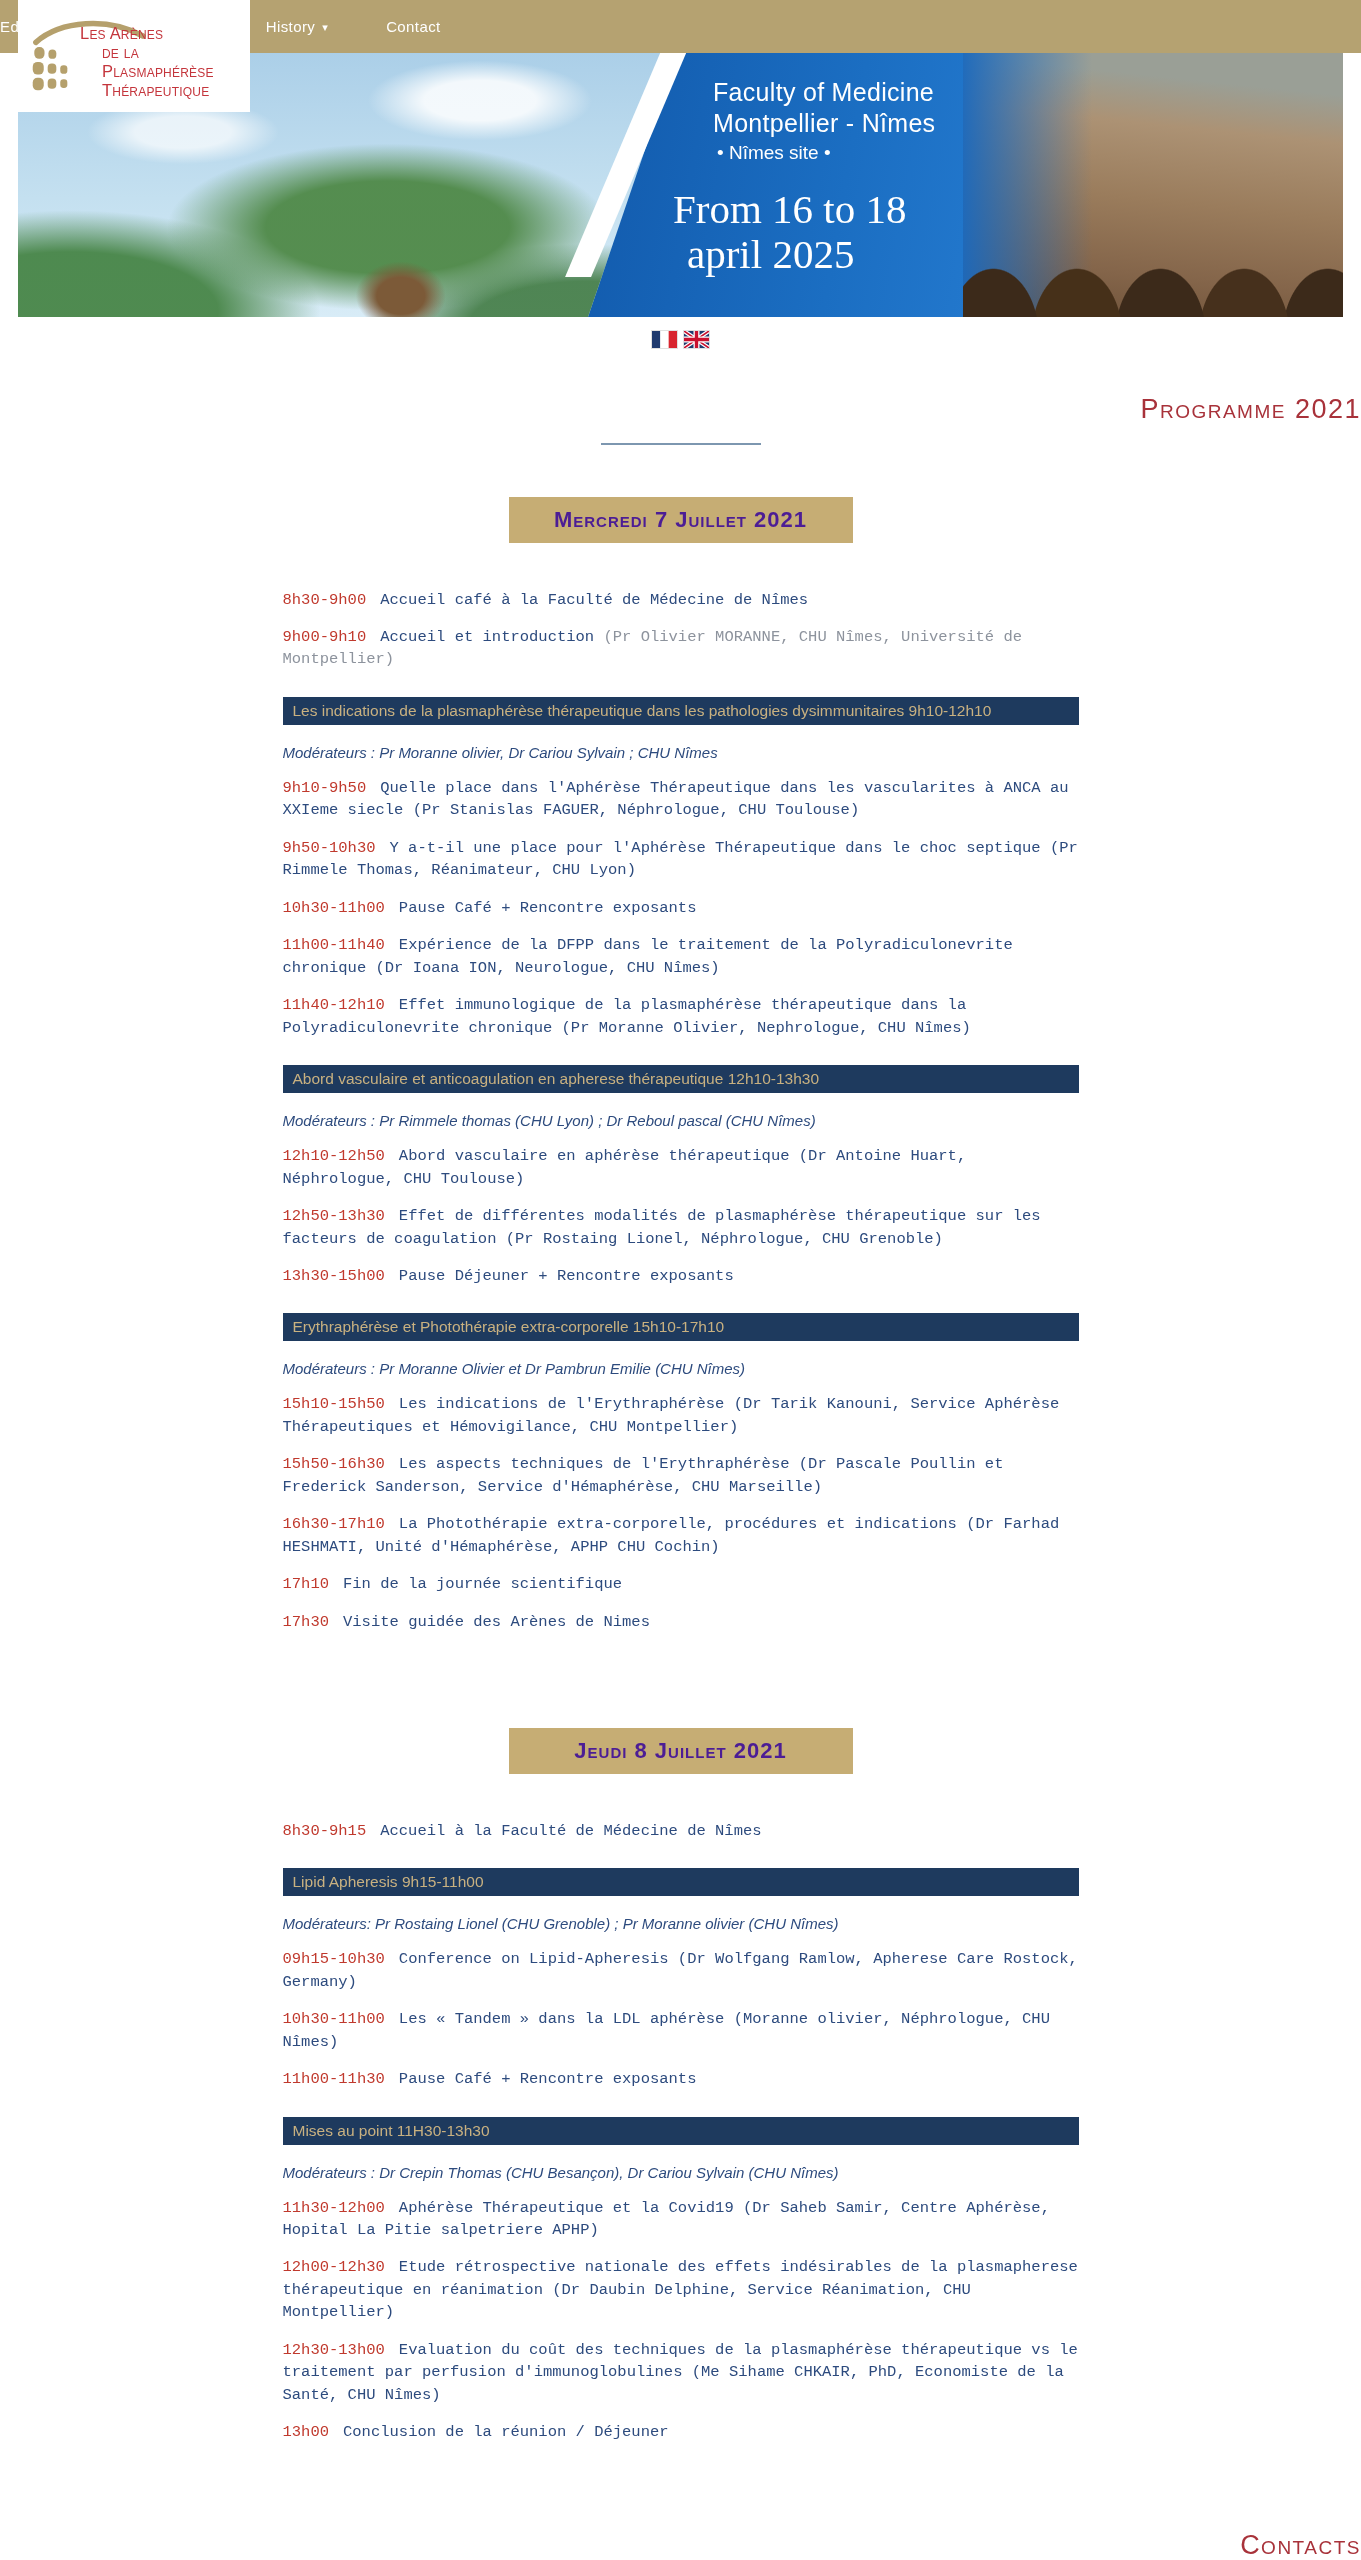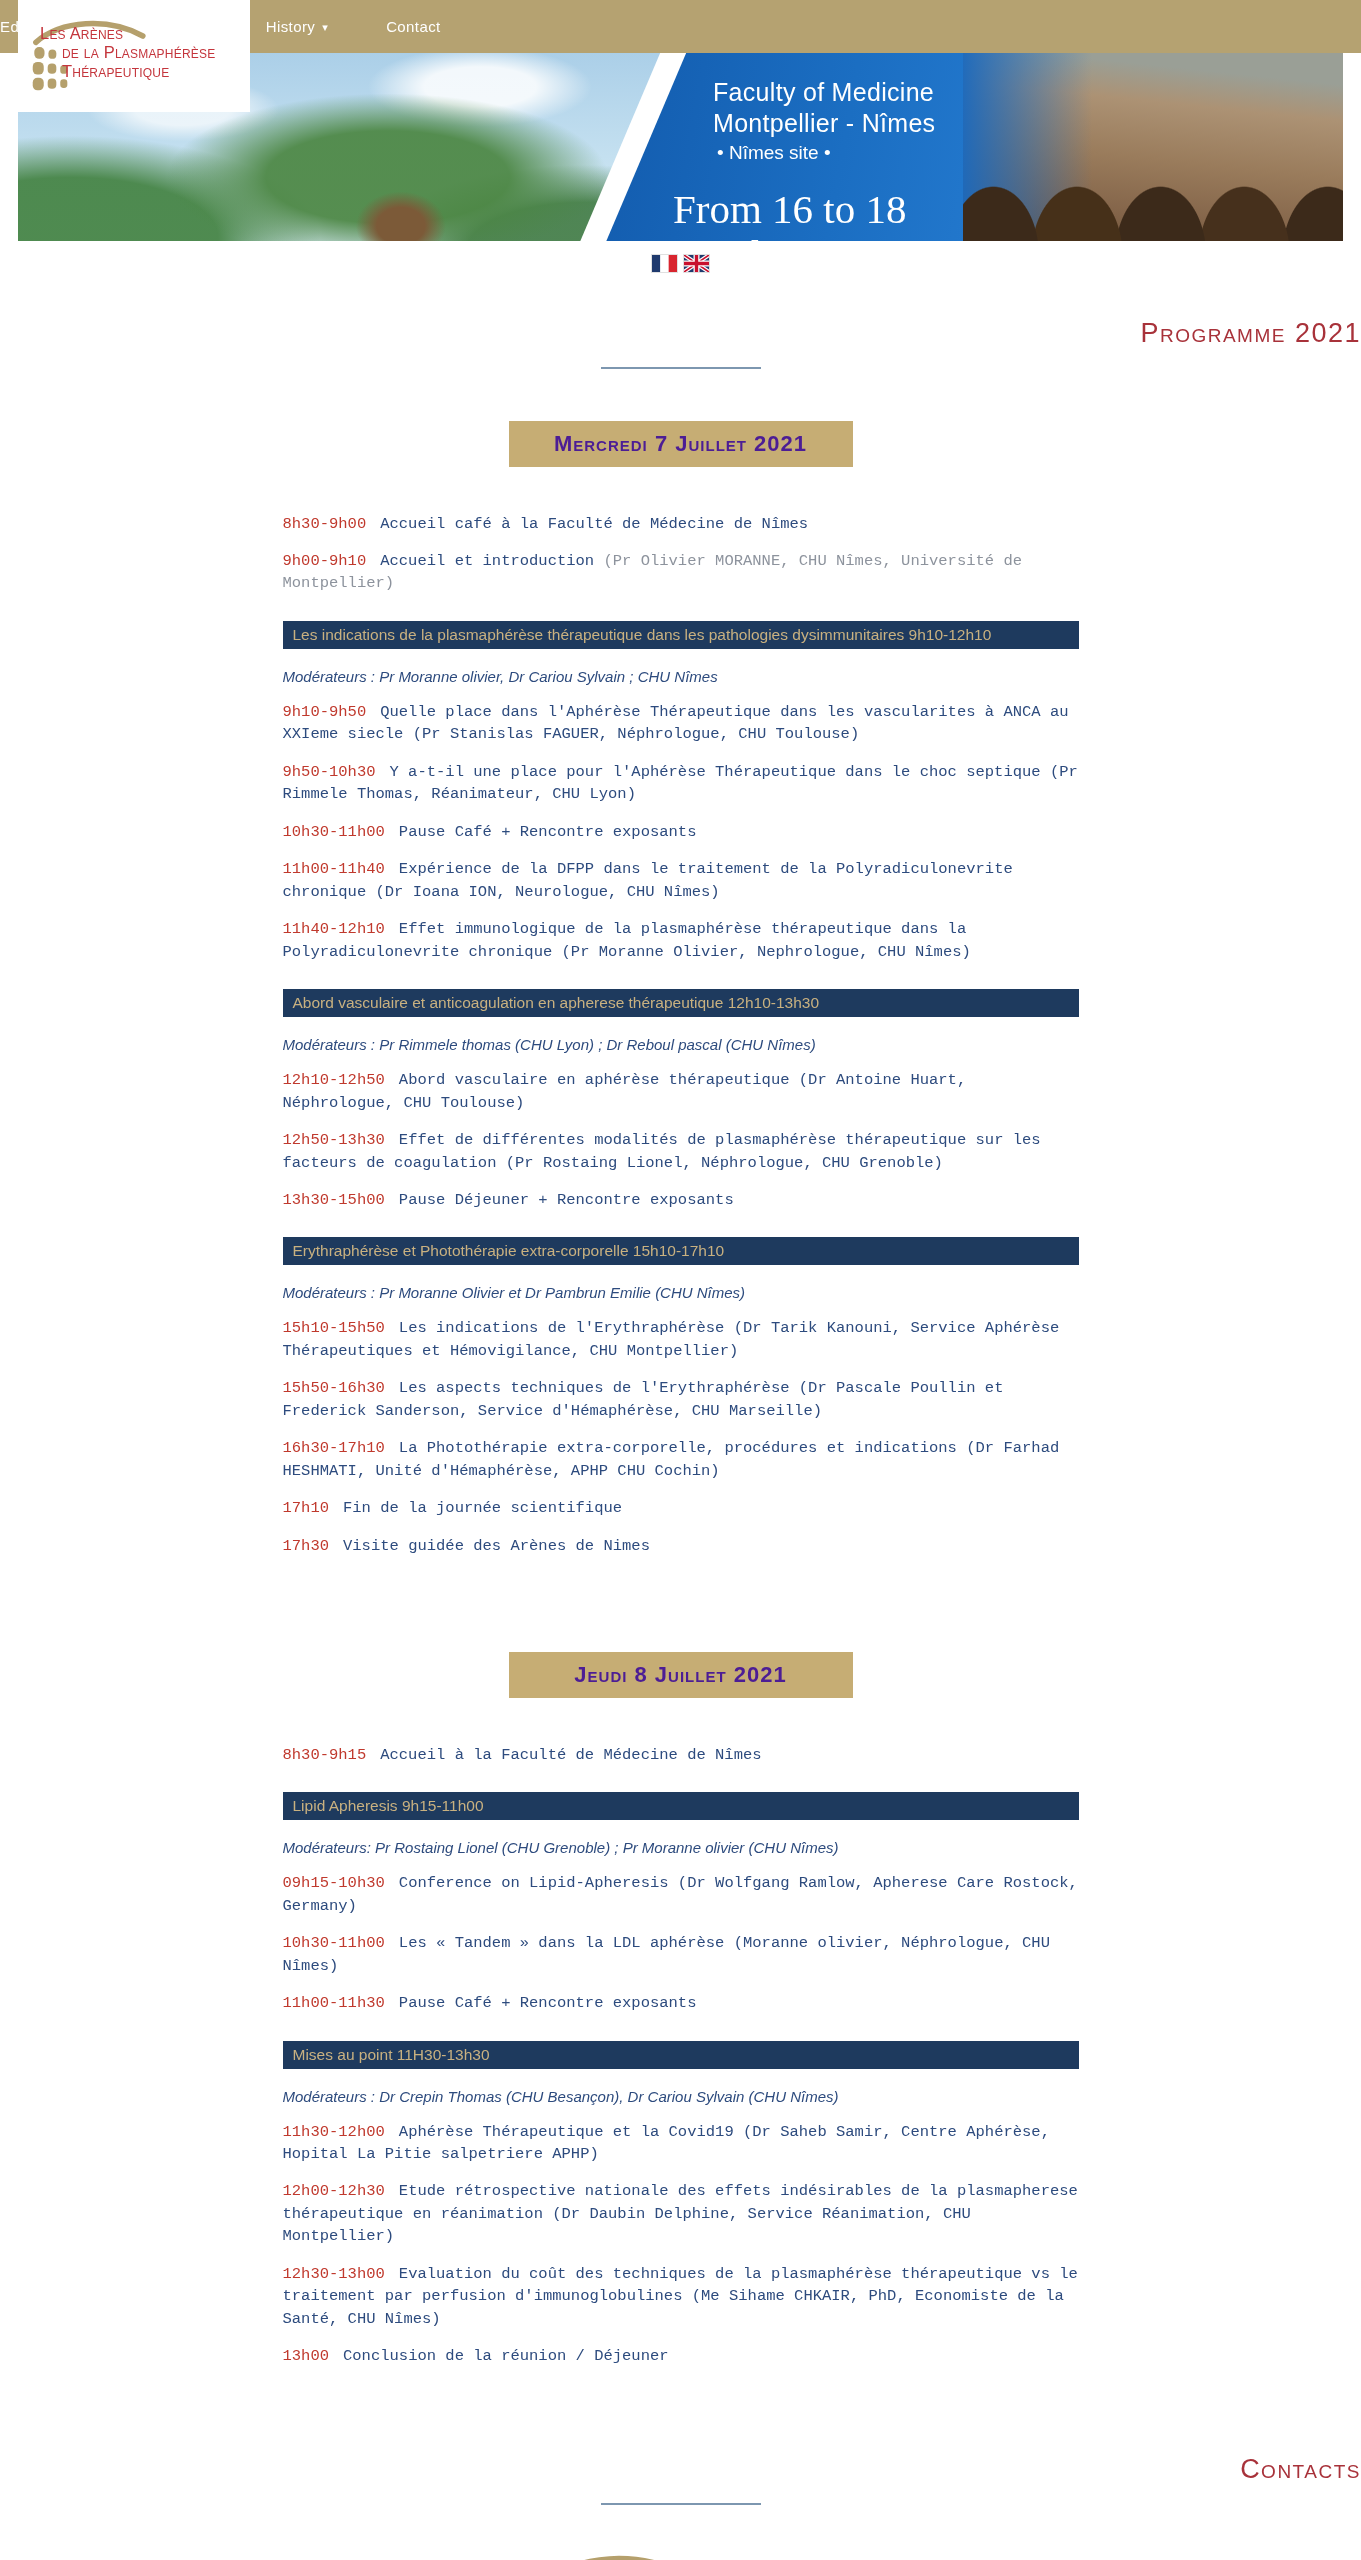--- a/index.html
+++ b/index.html
@@ -14,25 +14,25 @@
   
   .topbar{height:53px;background:var(--gold);display:flex;align-items:center;justify-content:flex-start;}
   .nav{display:flex;gap:58px;padding-right:88px;align-items:center;}
   .nav-link{color:#fff;font-size:15px;letter-spacing:.4px;text-decoration:none;cursor:pointer;font-weight:400;}
   .caret{font-size:11px;margin-left:7px;display:inline-block;transform:translateY(-1px);}
 
   
   .logo-card{position:absolute;top:0;left:18px;width:232px;height:112px;background:#fff;z-index:6;}
   .arena-icon{position:absolute;left:10px;top:14px;width:118px;height:auto;}
   .logo-text{position:relative;padding:24px 0 0 22px;color:var(--logo-red);
-    font-variant:small-caps;font-size:16.5px;line-height:19px;font-weight:500;letter-spacing:.2px;}
+    font-variant:small-caps;font-size:16.5px;line-height:19px;font-weight:500;letter-spacing:.2px;margin-left:40px;}
   .logo-text .l2,.logo-text .l3{margin-left:22px;}
 
   
-  .banner{position:relative;height:188px;margin:0 18px;overflow:hidden;background:#a21caf;}
+  .banner{position:relative;height:264px;margin:0 18px;overflow:hidden;background:#a21caf;}
   .banner-blue{position:absolute;inset:0;
     background:linear-gradient(100deg,var(--blue1) 30%,#1b6ec2 62%,var(--blue2) 85%);}
   .banner-arena{position:absolute;right:0;top:0;bottom:0;width:380px;
     background:
       radial-gradient(ellipse 46px 70px at 8% 108%, #3c2a1a 0 98%, transparent 100%),
       radial-gradient(ellipse 46px 70px at 30% 108%, #463019 0 98%, transparent 100%),
       radial-gradient(ellipse 46px 70px at 52% 108%, #3c2a1a 0 98%, transparent 100%),
       radial-gradient(ellipse 46px 70px at 74% 108%, #46301c 0 98%, transparent 100%),
       radial-gradient(ellipse 46px 70px at 96% 108%, #3c2a1a 0 98%, transparent 100%),
       linear-gradient(90deg, rgba(26,105,190,.95) 0, rgba(26,105,190,0) 34%),

